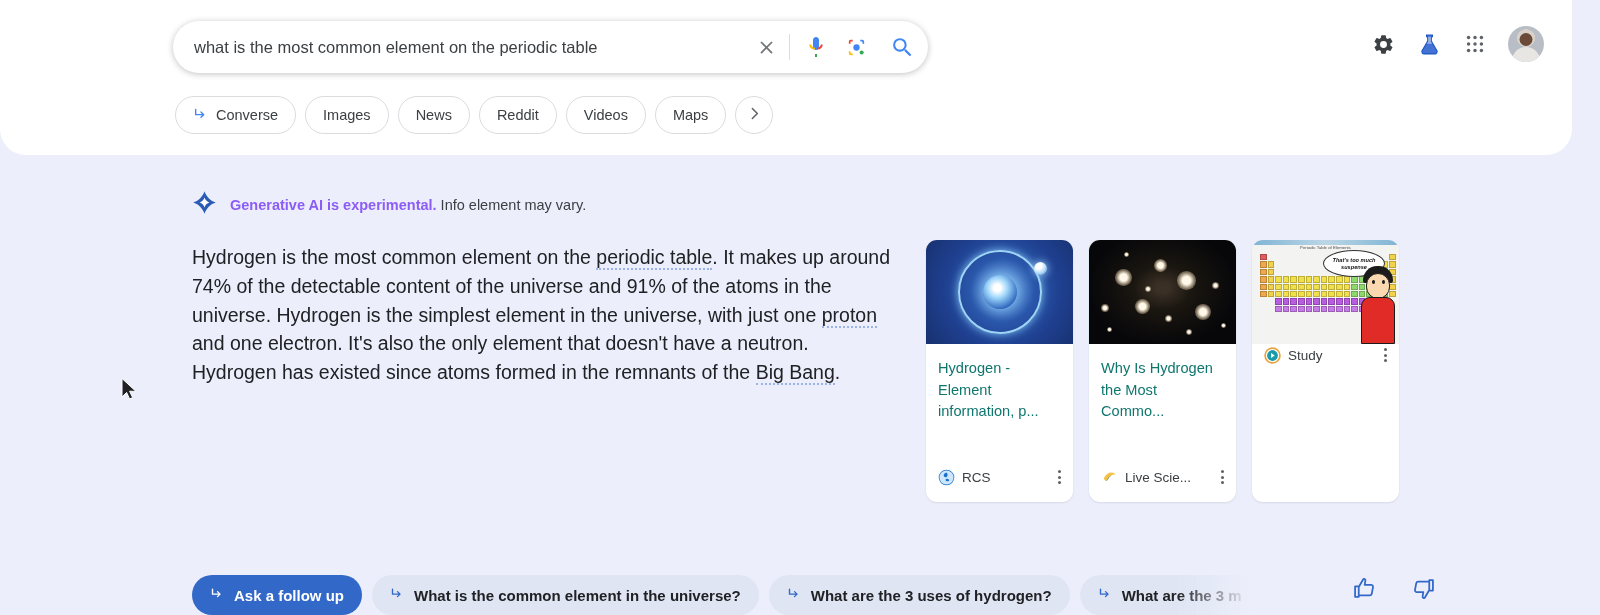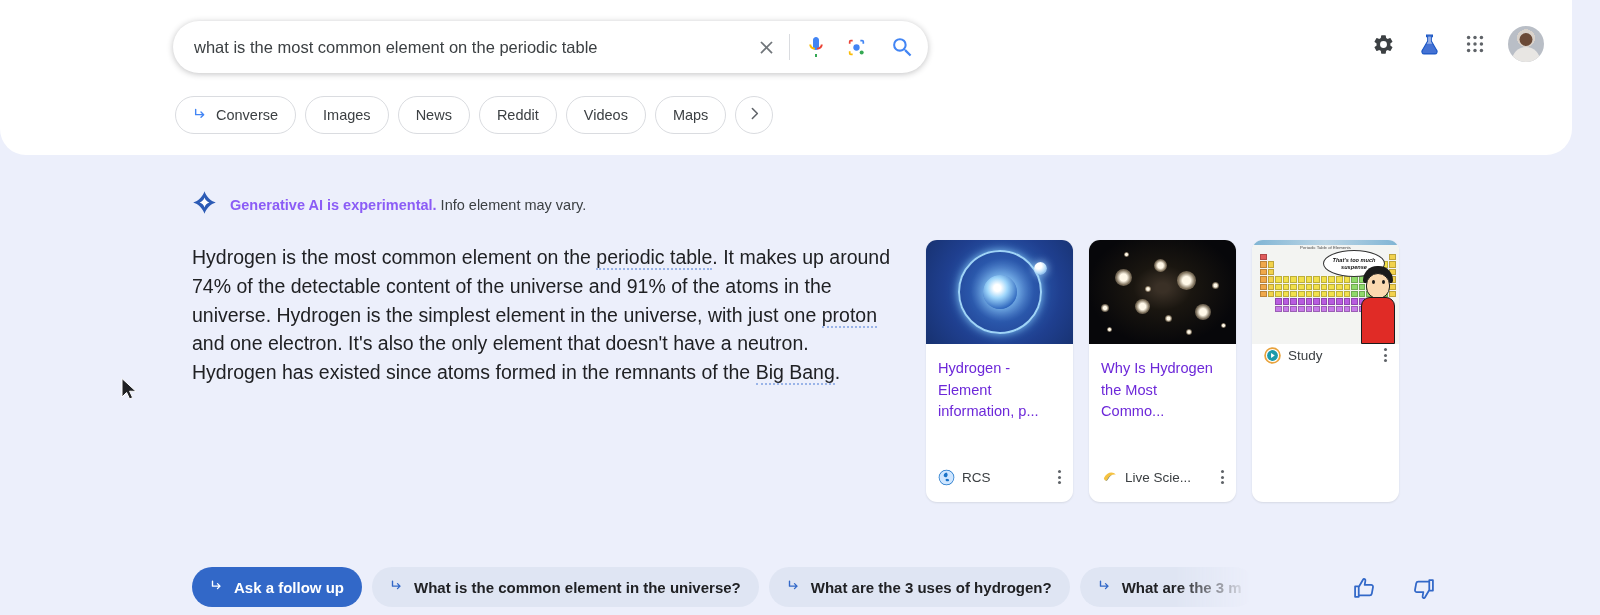--- a/index.html
+++ b/index.html
@@ -110,21 +110,21 @@
   .card {
     width: 147px; height: 262px;
     background: #fff; border-radius: 11px;
     overflow: hidden; cursor: pointer;
     box-shadow: 0 1px 2px rgba(60,64,67,.12);
     display: flex; flex-direction: column;
   }
   .thumb { width: 100%; height: 104px; position: relative; overflow: hidden; }
   .card-title {
     padding: 14px 21px 0 12px;
-    font-size: 14.6px; line-height: 21.5px; color: #6d28d9;
+    font-size: 14.6px; line-height: 21.5px; color: #0f766e;
     flex: 1;
   }
   .card-foot {
     display: flex; align-items: center; gap: 7px;
     padding: 0 10px 14px 12px;
   }
   .fav { width: 17px; height: 17px; flex: 0 0 17px; border-radius: 50%; position: relative; }
   .src-name {
     font-size: 13.5px; color: #3c4043; flex: 1;
     white-space: nowrap; overflow: hidden;
@@ -178,21 +178,21 @@
     background:#1b1b1b; border-radius:15px 15px 3px 3px; }
   .art-ptable .guy .face { position:absolute; left:7px; top:7px; width:24px; height:26px;
     background:#fbd9b0; border-radius:12px; border:1px solid #1b1b1b; }
   .art-ptable .guy .eye { position:absolute; top:14px; width:3px; height:4px; background:#1b1b1b; border-radius:50%; }
   .art-ptable .guy .body { position:absolute; left:2px; top:31px; width:34px; height:47px;
     background:#e02b26; border-radius:9px 9px 0 0; border:1px solid #1b1b1b; }
 
   
   .followups {
     position: absolute; left: 192px; bottom: 0;
-    display: flex; align-items: flex-start; gap: 10px; height: 48px;
+    display: flex; align-items: flex-end; gap: 10px; height: 48px;
   }
   .fu {
     height: 40px; padding: 0 18px; border-radius: 20px;
     display: flex; align-items: center; gap: 9px;
     font-size: 15px; cursor: pointer; white-space: nowrap;
   }
   .fu.primary { background: #3268c8; color: #fff; font-weight: 600; }
   .fu.sugg { background: #dfe5f3; color: #202124; font-weight: 600; }
   .fu.faded {
     width: 175px; overflow: hidden; padding-right: 0;

